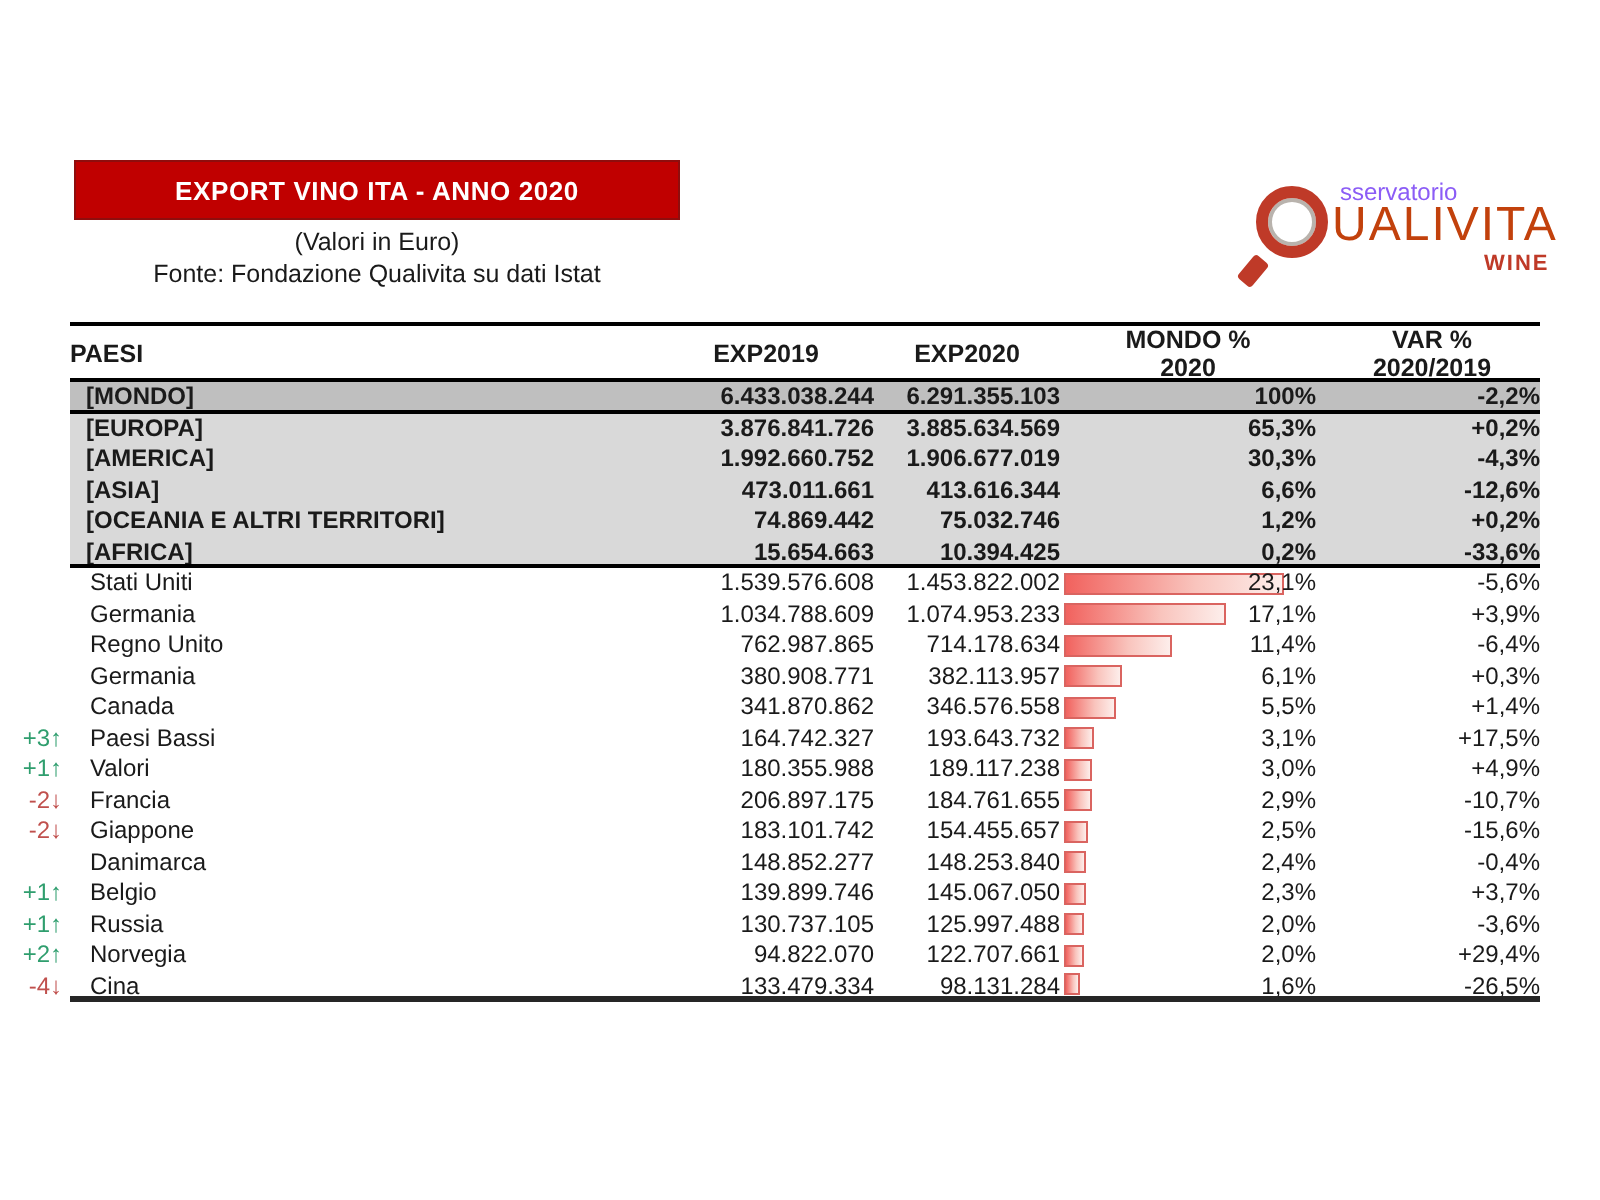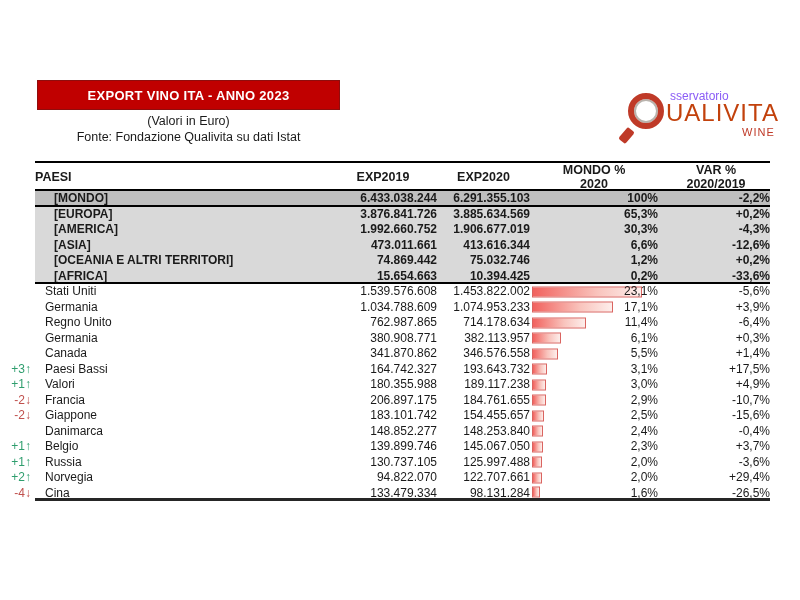--- a/index.html
+++ b/index.html
@@ -16,62 +16,62 @@
   .source   { position:absolute; left:37px; top:130px; width:303px; text-align:center; font-size:12.5px; }
 
   
   .logo { position:absolute; left:620px; top:84px; width:160px; height:58px; }
   .lens { position:absolute; left:8px; top:9px; width:36px; height:36px; border-radius:50%;
           border:6px solid #bf3a28; box-shadow: inset 0 0 0 2px #b9b3ad; }
   .handle { position:absolute; left:2px; top:44px; width:9px; height:15px; background:#bf3a28;
             border-radius:2px; transform:rotate(40deg); }
   .obs   { position:absolute; left:50px; top:5px;  color:#8b5cf6; font-size:12px; }
   .brand { position:absolute; left:46px; top:15px; color:#c2410c; font-size:24px; font-weight:normal; letter-spacing:1px; }
-  .wine  { position:absolute; left:122px; top:42px; color:#bf3a28; font-size:11px; font-weight:normal; letter-spacing:1px; }
+  .wine  { position:absolute; left:122px; top:42px; color:#bf3a28; font-size:11px; font-weight:bold; letter-spacing:1px; }
 
   
   .tbl { position:absolute; left:35px; top:161px; width:735px; font-size:12px; }
   .grid { display:grid; grid-template-columns:294px 108px 93px 132px 108px; }
   .thead { border-top:2px solid #000; border-bottom:2px solid #000; height:30px;
            font-weight:bold; font-size:12.5px; align-items:center; }
   .thead .h { display:flex; flex-direction:column; justify-content:center; }
   .h.left  { align-items:flex-start; }
   .h.right { align-items:center; }
   .h .l2 { line-height:14px; }
   .pr4 { padding-right:4px; }
 
   .trow { height:15.5px; line-height:15.5px; position:relative; }
   .trow .cell { overflow:hidden; white-space:nowrap; }
   .cell.name { text-align:left; }
   .cell.num  { text-align:right; }
   .cell.peso { text-align:right; position:relative; padding-right:4px; }
   .cell.var  { text-align:right; }
   .group { font-weight:bold; background:#d9d9d9; }
   .group.dark { background:#bfbfbf; border-bottom:2px solid #000; }
-  .group .cell.name { padding-left:19px; }
+  .group .cell.name { padding-left:8px; }
   .group.last { border-bottom:2px solid #000; }
   .country .cell.name { padding-left:10px; }
   .country.last { border-bottom:3px solid #262626; }
 
   .bar { position:absolute; left:2px; top:50%; transform:translateY(-50%); height:11px;
          background:linear-gradient(to right,#f1625e,#f9c4bd 60%,#fdeeeb);
          border:1px solid #da6460; z-index:0; display:block; }
   .cell.peso b { position:relative; z-index:1; font-weight:inherit; }
 
   .rank { position:absolute; left:-34px; width:30px; text-align:right; font-size:12px; }
   .rank.up   { color:#2f9e6e; }
   .rank.down { color:#c0504d; }
 </style>
 </head>
 <body>
 
 <div class="stage">
 
   <div class="banner">
-    <span>EXPORT VINO ITA - ANNO 2023</span>
+    <span>EXPORT VINO ITA - ANNO 2020</span>
   </div>
   <div class="subtitle">(Valori in Euro)</div>
   <div class="source">Fonte: Fondazione Qualivita su dati Istat</div>
 
   <div class="logo">
     <span class="lens"></span>
     <span class="handle"></span>
     <span class="obs">sservatorio</span>
     <span class="brand">UALIVITA</span>
     <span class="wine">WINE</span>

